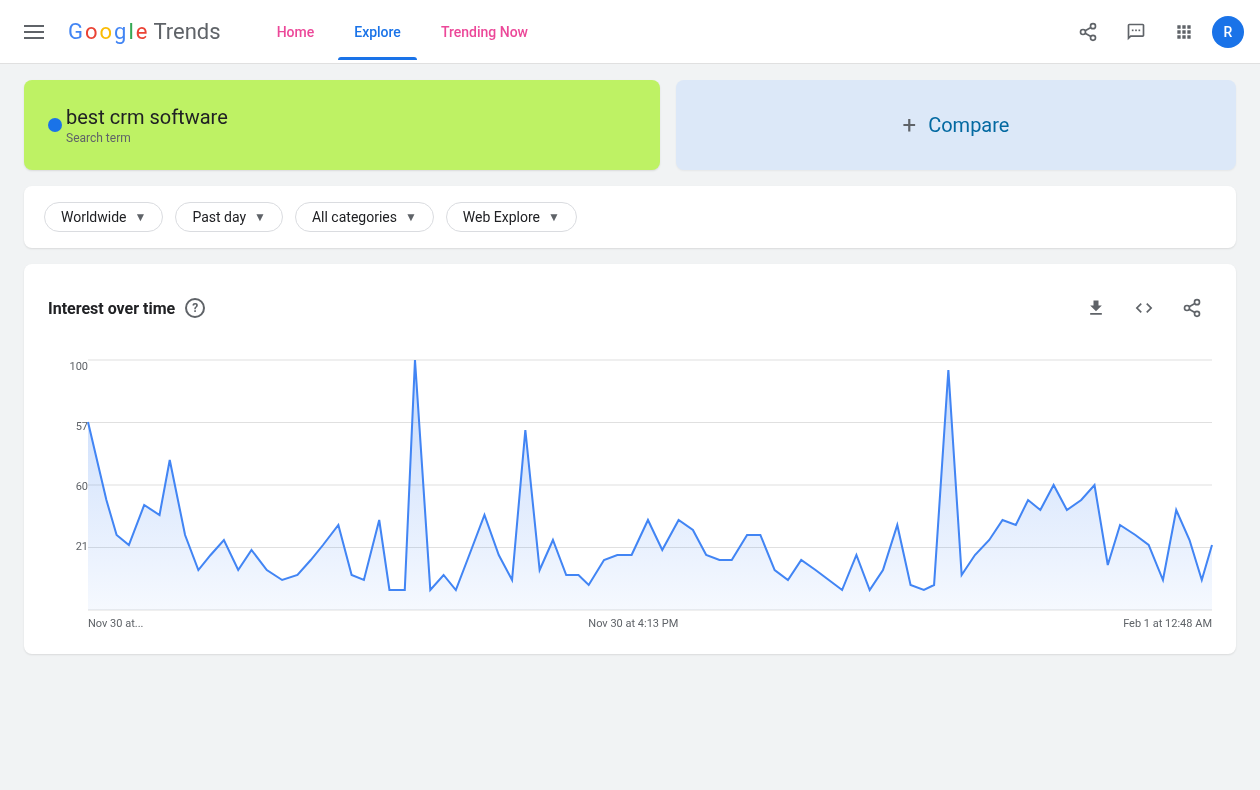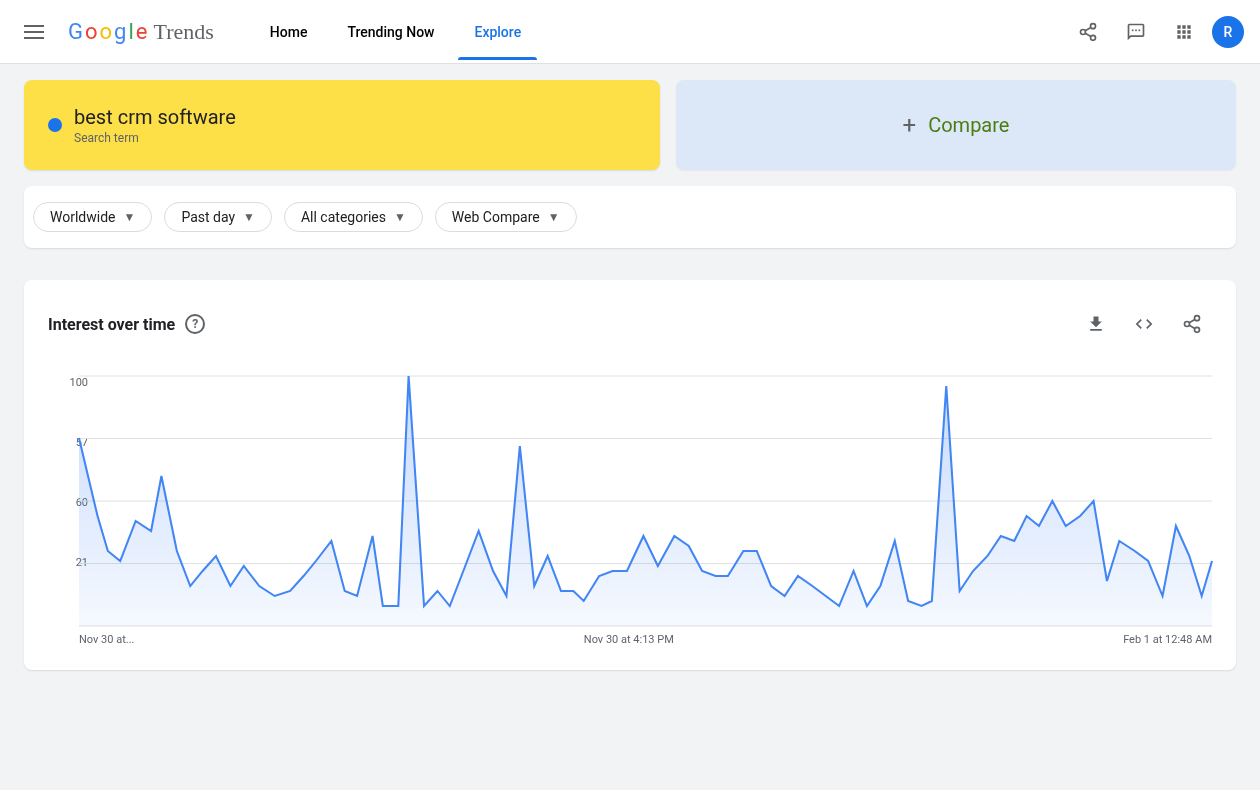--- a/index.html
+++ b/index.html
@@ -19,27 +19,27 @@
     .header-left { display: flex; align-items: center; gap: 16px; }
     .hamburger-icon { cursor: pointer; padding: 8px; border-radius: 50%; display: flex; flex-direction: column; gap: 4px; }
     .hamburger-icon span { display: block; width: 20px; height: 2px; background: #5f6368; }
     .logo { display: flex; align-items: center; gap: 2px; font-size: 22px; font-weight: 400; color: #5f6368; }
     .logo-g { color: #4285f4; }
     .logo-o1 { color: #ea4335; }
     .logo-o2 { color: #fbbc05; }
     .logo-g2 { color: #4285f4; }
     .logo-l { color: #34a853; }
     .logo-e { color: #ea4335; }
-    .logo-trends { color: #5f6368; margin-left: 4px; font-family: Liberation Serif, serif; }
+    .logo-trends { color: #5f6368; margin-left: 4px; }
 
     nav { display: flex; align-items: center; gap: 8px; margin-left: 24px; }
     .nav-item {
       padding: 20px 16px;
       font-size: 14px;
-      color: #000000;
+      color: #ec4899;
       cursor: pointer;
       text-decoration: none;
       font-weight: 500;
       position: relative;
     }
     .nav-item.active { color: #1a73e8; }
     .nav-item.active::after {
       content: '';
       position: absolute;
       bottom: 0;
@@ -71,27 +71,27 @@
     
     .main { padding: 16px 24px; }
 
     
     .search-row {
       display: flex;
       gap: 16px;
       margin-bottom: 16px;
     }
     .search-card {
-      background: #fde047;
+      background: #bef264;
       border-radius: 8px;
       padding: 20px 24px;
       flex: 1;
       display: flex;
       align-items: center;
-      gap: 12px;
+      gap: 4px;
       box-shadow: 0 1px 2px rgba(0,0,0,0.1);
       min-height: 90px;
     }
     .search-dot {
       width: 14px; height: 14px;
       border-radius: 50%;
       background: #1a73e8;
       flex-shrink: 0;
     }
     .search-text { display: flex; flex-direction: column; }
@@ -104,31 +104,31 @@
       flex: 0 0 560px;
       display: flex;
       align-items: center;
       justify-content: center;
       gap: 12px;
       cursor: pointer;
       min-height: 90px;
       box-shadow: 0 1px 2px rgba(0,0,0,0.05);
     }
     .compare-plus { font-size: 24px; color: #5f6368; }
-    .compare-label { font-size: 20px; color: #4d7c0f; font-weight: 400; }
+    .compare-label { font-size: 20px; color: #0369a1; font-weight: 400; }
 
     
     .filters-card {
       background: #fff;
       border-radius: 8px;
-      padding: 16px 9px;
+      padding: 16px 20px;
       display: flex;
       gap: 12px;
       box-shadow: 0 1px 2px rgba(0,0,0,0.1);
-      margin-bottom: 32px;
+      margin-bottom: 16px;
     }
     .filter-btn {
       border: 1px solid #dadce0;
       border-radius: 20px;
       padding: 6px 16px;
       font-size: 14px;
       color: #202124;
       cursor: pointer;
       display: flex;
       align-items: center;
@@ -173,21 +173,21 @@
       bottom: 30px;
       width: 40px;
       display: flex;
       flex-direction: column;
       justify-content: space-between;
       align-items: flex-end;
       font-size: 11px;
       color: #5f6368;
     }
     .chart-svg-area {
-      margin-left: 31px;
+      margin-left: 40px;
       position: relative;
     }
     .chart-x-labels {
       display: flex;
       justify-content: space-between;
       padding: 4px 0 0 0;
       font-size: 11px;
       color: #5f6368;
     }
 
@@ -207,22 +207,22 @@
       <span class="logo-g">G</span>
         <span class="logo-o1">o</span>
         <span class="logo-o2">o</span>
         <span class="logo-g2">g</span>
         <span class="logo-l">l</span>
         <span class="logo-e">e</span>
       <span class="logo-trends">Trends</span>
     </div>
     <nav>
       <a class="nav-item">Home</a>
+      <a class="nav-item active">Explore</a>
       <a class="nav-item">Trending Now</a>
-      <a class="nav-item active">Explore</a>
     </nav>
   </div>
   <div class="header-right">
     <div class="icon-btn">
       <svg width="20" height="20" viewBox="0 0 24 24" fill="none" stroke="#5f6368" stroke-width="2">
         <circle cx="18" cy="5" r="3"></circle>
           <circle cx="6" cy="12" r="3"></circle>
           <circle cx="18" cy="19" r="3"></circle>
         <line x1="8.59" y1="13.51" x2="15.42" y2="17.49"></line>
           <line x1="15.41" y1="6.51" x2="8.59" y2="10.49"></line>
@@ -268,21 +268,21 @@
     </button>
     <button class="filter-btn">
       <span>Past day</span>
       <span class="dropdown-arrow">▼</span>
     </button>
     <button class="filter-btn">
       <span>All categories</span>
       <span class="dropdown-arrow">▼</span>
     </button>
     <button class="filter-btn">
-      <span>Web Compare</span>
+      <span>Web Explore</span>
       <span class="dropdown-arrow">▼</span>
     </button>
   </div>
 
   <div class="chart-card">
     <div class="chart-header">
       <div class="chart-title-row">
         <span class="chart-title">Interest over time</span>
         <div class="help-icon">?</div>
       </div>

